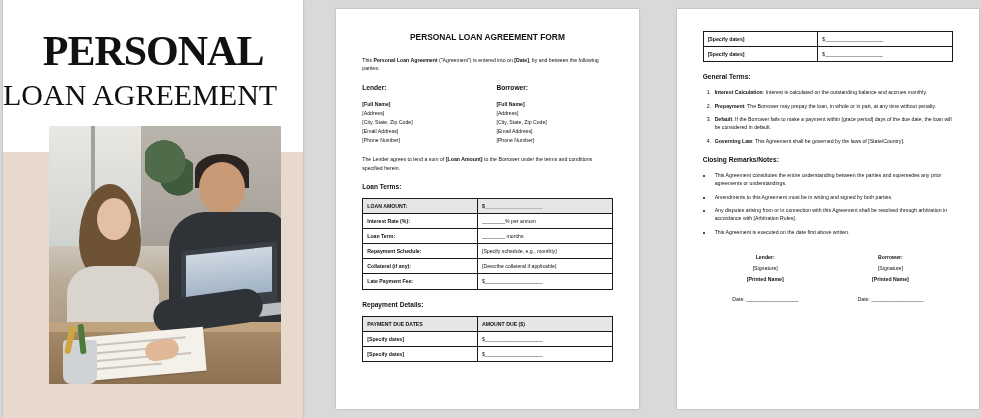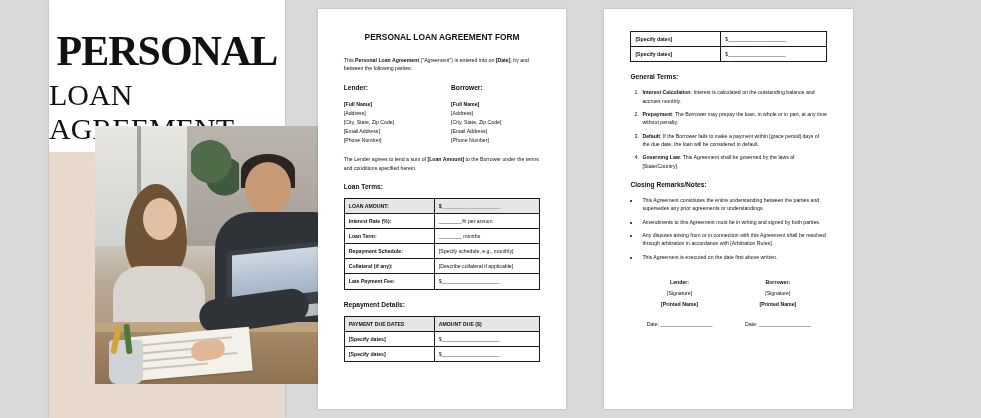--- a/index.html
+++ b/index.html
@@ -2,21 +2,21 @@
 <html><head>
 <meta charset="utf-8">
 <style>
   html,body{margin:0;padding:0;}
   body{
     width:981px;height:418px;
     background:#d9d9d9;
     font-family:"Liberation Sans", sans-serif;
     overflow:hidden;
   }
-  .stage{position:relative;width:807px;height:418px;display:flex;gap:16px;margin-left:46px;}
+  .stage{position:relative;width:979px;height:418px;display:flex;gap:16px;}
   .page{
     background:#ffffff;
     box-shadow:0 0 2px rgba(0,0,0,.25);
     position:relative;
     box-sizing:border-box;
   }
   
   #page-cover{width:313px;height:418px;margin-left:3px;}
   .cover-inner{position:absolute;inset:0;}
   .cover-band{

